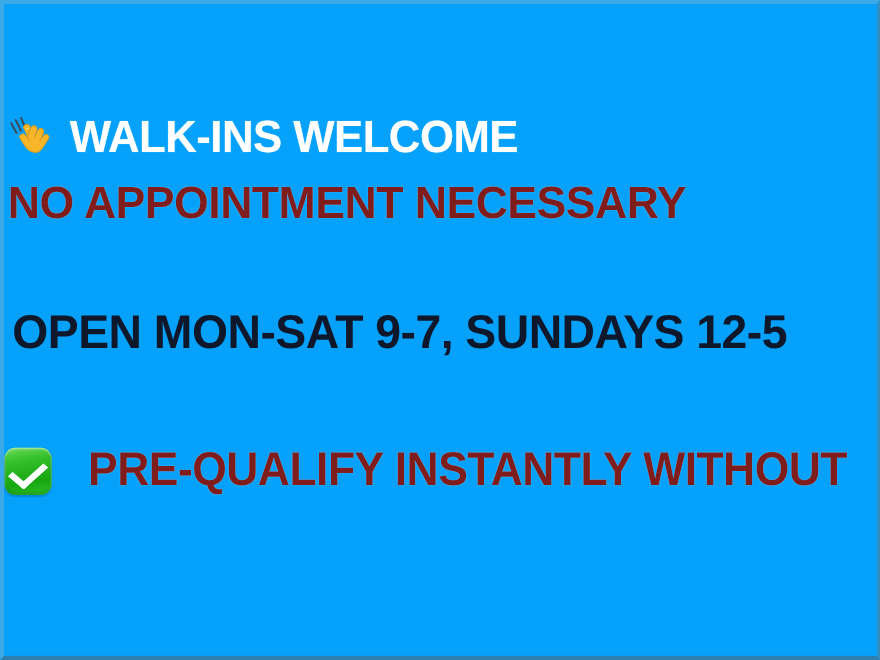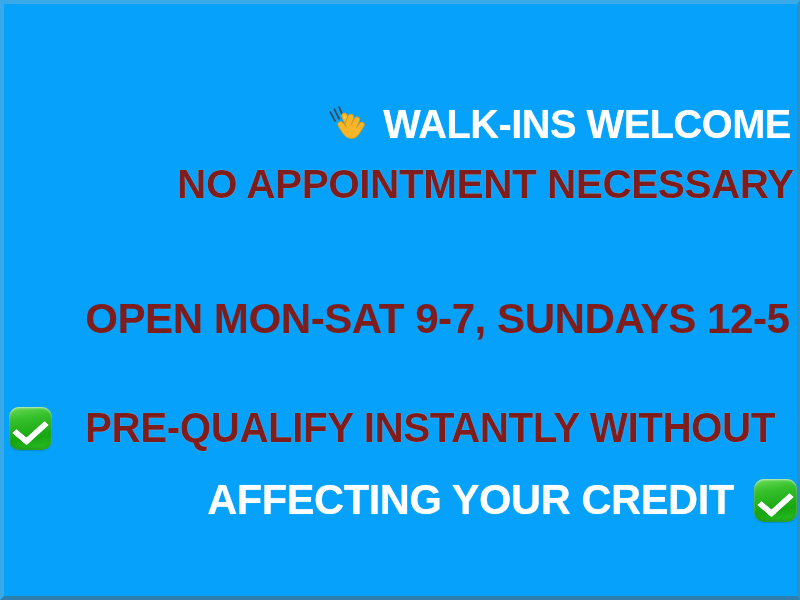--- a/index.html
+++ b/index.html
@@ -32,21 +32,21 @@
     inset: 0;
     background: #05a1fb;
   }
 
   .line {
     position: absolute;
     left: 0;
     right: 0;
     display: flex;
     align-items: center;
-    justify-content: flex-end;
+    justify-content: flex-start;
     white-space: nowrap;
     font-weight: 700;
     letter-spacing: -0.5px;
     font-family: "Liberation Sans", sans-serif;
   }
 
   .line .txt {
     display: inline-block;
   }
 
@@ -69,24 +69,24 @@
     font-size: 41px;
     color: #7f1d1d;
   }
   #line-noappt .txt {
     transform: scaleX(0.99);
     text-shadow: 0 0 1px rgba(255,255,255,0.6);
   }
 
   
   #line-hours {
-    top: 288px;
+    top: 272px;
     height: 52px;
     font-size: 43px;
-    color: #7f1d1d;
+    color: #0f172a;
   }
   #line-hours .txt {
     transform: scaleX(0.98);
   }
 
   
   #line-prequalify {
     top: 396px;
     height: 54px;
     font-size: 43px;
@@ -177,19 +177,15 @@
 
     <div class="line" id="line-hours">
       <span class="txt">OPEN MON-SAT 9-7, SUNDAYS 12-5</span>
     </div>
 
     <div class="line" id="line-prequalify">
       <span class="check-icon" id="check-prequalify"></span>
       <span class="txt">PRE-QUALIFY INSTANTLY WITHOUT</span>
     </div>
 
-    <div class="line" id="line-affecting">
-      <span class="txt">AFFECTING YOUR CREDIT</span>
-      <span class="check-icon" id="check-affecting"></span>
-    </div>
 
   </div>
 </div>
 
 </body></html>

